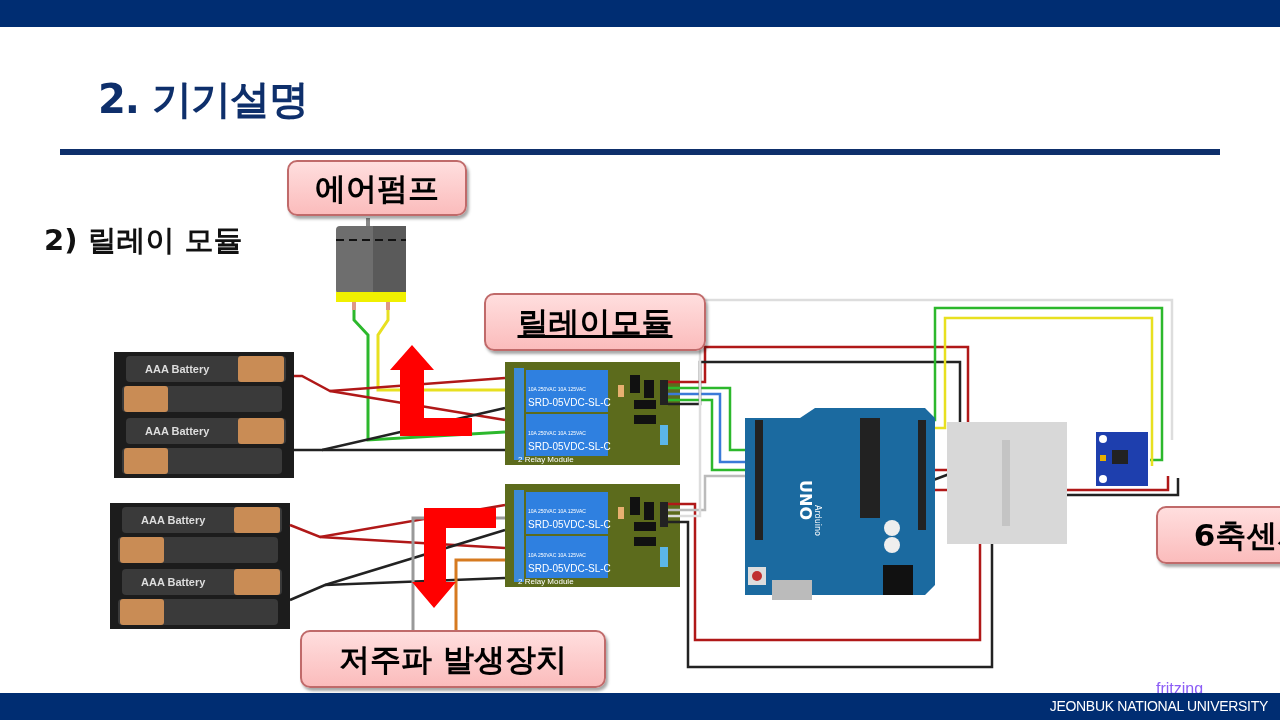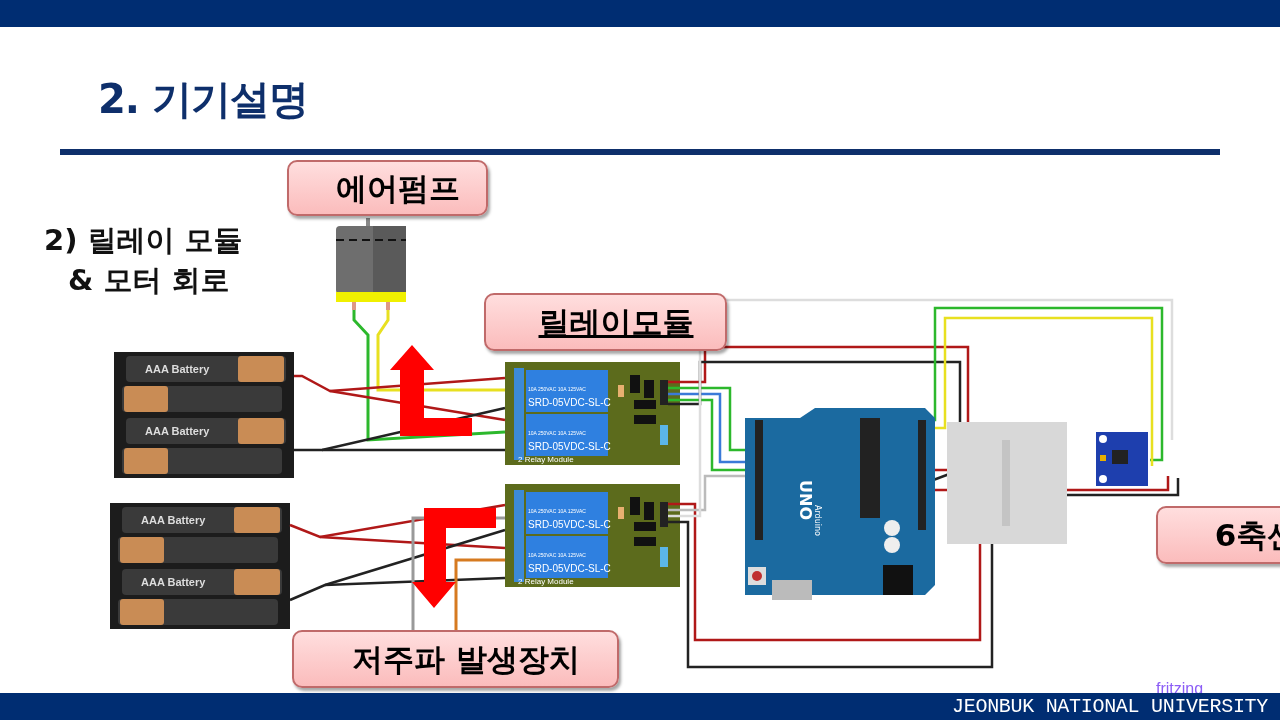--- a/index.html
+++ b/index.html
@@ -1,40 +1,39 @@
 <!DOCTYPE html>
 <html><head>
 <meta charset="utf-8">
 <style>
   html, body { margin:0; padding:0; }
   body { width:1280px; height:720px; position:relative; overflow:hidden; background:#ffffff; font-family:"DejaVu Sans", sans-serif; }
   .top-bar { position:absolute; left:0; top:0; width:1280px; height:27px; background:#002d72; }
   .bottom-bar { position:absolute; left:0; top:693px; width:1280px; height:27px; background:#002d72; }
-  .footer-text { position:absolute; right:12px; top:0; line-height:27px; color:#ffffff; font-family:Liberation Mono, monospace; font-size:20px; letter-spacing:-0.3px; }
+  .footer-text { position:absolute; right:12px; top:0; line-height:27px; color:#ffffff; font-family:Liberation Sans, sans-serif; font-size:14px; letter-spacing:-0.3px; }
   .title { position:absolute; left:98px; top:72px; font-size:40px; font-weight:bold; color:#0e2f6b; letter-spacing:-1px;text-align:right; }
   .title-rule { position:absolute; left:60px; top:149px; width:1160px; height:6px; background:#0e2f6b; }
   .subtitle { position:absolute; left:44px; top:180px; font-size:29px; font-weight:bold; color:#111; line-height:40px;margin-top:40px; }
   .subtitle .l2 { padding-left:24px; }
-  .callout { position:absolute; background:linear-gradient(#ffdede,#fbbcbc); border:2px solid #c06a6a; border-radius:10px; box-shadow:2px 3px 3px rgba(0,0,0,0.35); font-weight:bold; color:#000; text-align:center; font-size:31px;padding-left:21px; }
+  .callout { position:absolute; background:linear-gradient(#ffdede,#fbbcbc); border:2px solid #c06a6a; border-radius:10px; box-shadow:2px 3px 3px rgba(0,0,0,0.35); font-weight:bold; color:#000; text-align:center; font-size:31px; }
   .fritzing { position:absolute; left:1156px; top:680px; color:#8b5cf6; font-size:16px; font-family:"Liberation Sans", sans-serif; }
   svg.diagram { position:absolute; left:0; top:0; }
   .batt-label { font-family:"Liberation Sans", sans-serif; font-size:11px; font-weight:bold; fill:#ddd; }
   .relay-text { font-family:"Liberation Sans", sans-serif; fill:#fff; }
 </style>
 </head>
 <body>
 
 <div class="top-bar"></div>
 
 <div class="title">2. 기기설명</div>
 <div class="title-rule"></div>
 
 <div class="subtitle">
   <div>2) 릴레이 모듈</div>
-  <div class="l2">&amp;  모터 회로</div>
 </div>
 
 <svg class="diagram" width="1280" height="720">
 
   <g>
     <rect x="366" y="218" width="4" height="10" fill="#888"></rect>
     <rect x="336" y="226" width="70" height="68" rx="4" fill="#6e6e6e"></rect>
     <rect x="373" y="226" width="33" height="68" fill="#5a5a5a"></rect>
     <line x1="336" y1="240" x2="406" y2="240" stroke="#111" stroke-width="2" stroke-dasharray="8,5"></line>
     <rect x="336" y="292" width="70" height="10" fill="#f0f000"></rect>
@@ -168,19 +167,19 @@
     <circle cx="1103" cy="439" r="4" fill="#fff"></circle>
     <circle cx="1103" cy="479" r="4" fill="#fff"></circle>
     <rect x="1112" y="450" width="16" height="14" fill="#222"></rect>
     <rect x="1100" y="455" width="6" height="6" fill="#e8b000"></rect>
   </g>
 </svg>
 
 <div class="callout" style="left:287px;top:160px;width:176px;height:52px;line-height:52px;">에어펌프</div>
 <div class="callout" style="left:484px;top:293px;width:218px;height:54px;line-height:54px;text-decoration:underline;">릴레이모듈</div>
 <div class="callout" style="left:1123px;top:506px;width:186px;height:54px;line-height:54px;margin-left:33px;">6축센서</div>
-<div class="callout" style="left:292px;top:630px;width:302px;height:54px;line-height:54px;">저주파 발생장치</div>
+<div class="callout" style="left:300px;top:630px;width:302px;height:54px;line-height:54px;">저주파 발생장치</div>
 
 <div class="fritzing">fritzing</div>
 
 <div class="bottom-bar">
   <div class="footer-text">JEONBUK NATIONAL UNIVERSITY</div>
 </div>
 
 </body></html>

